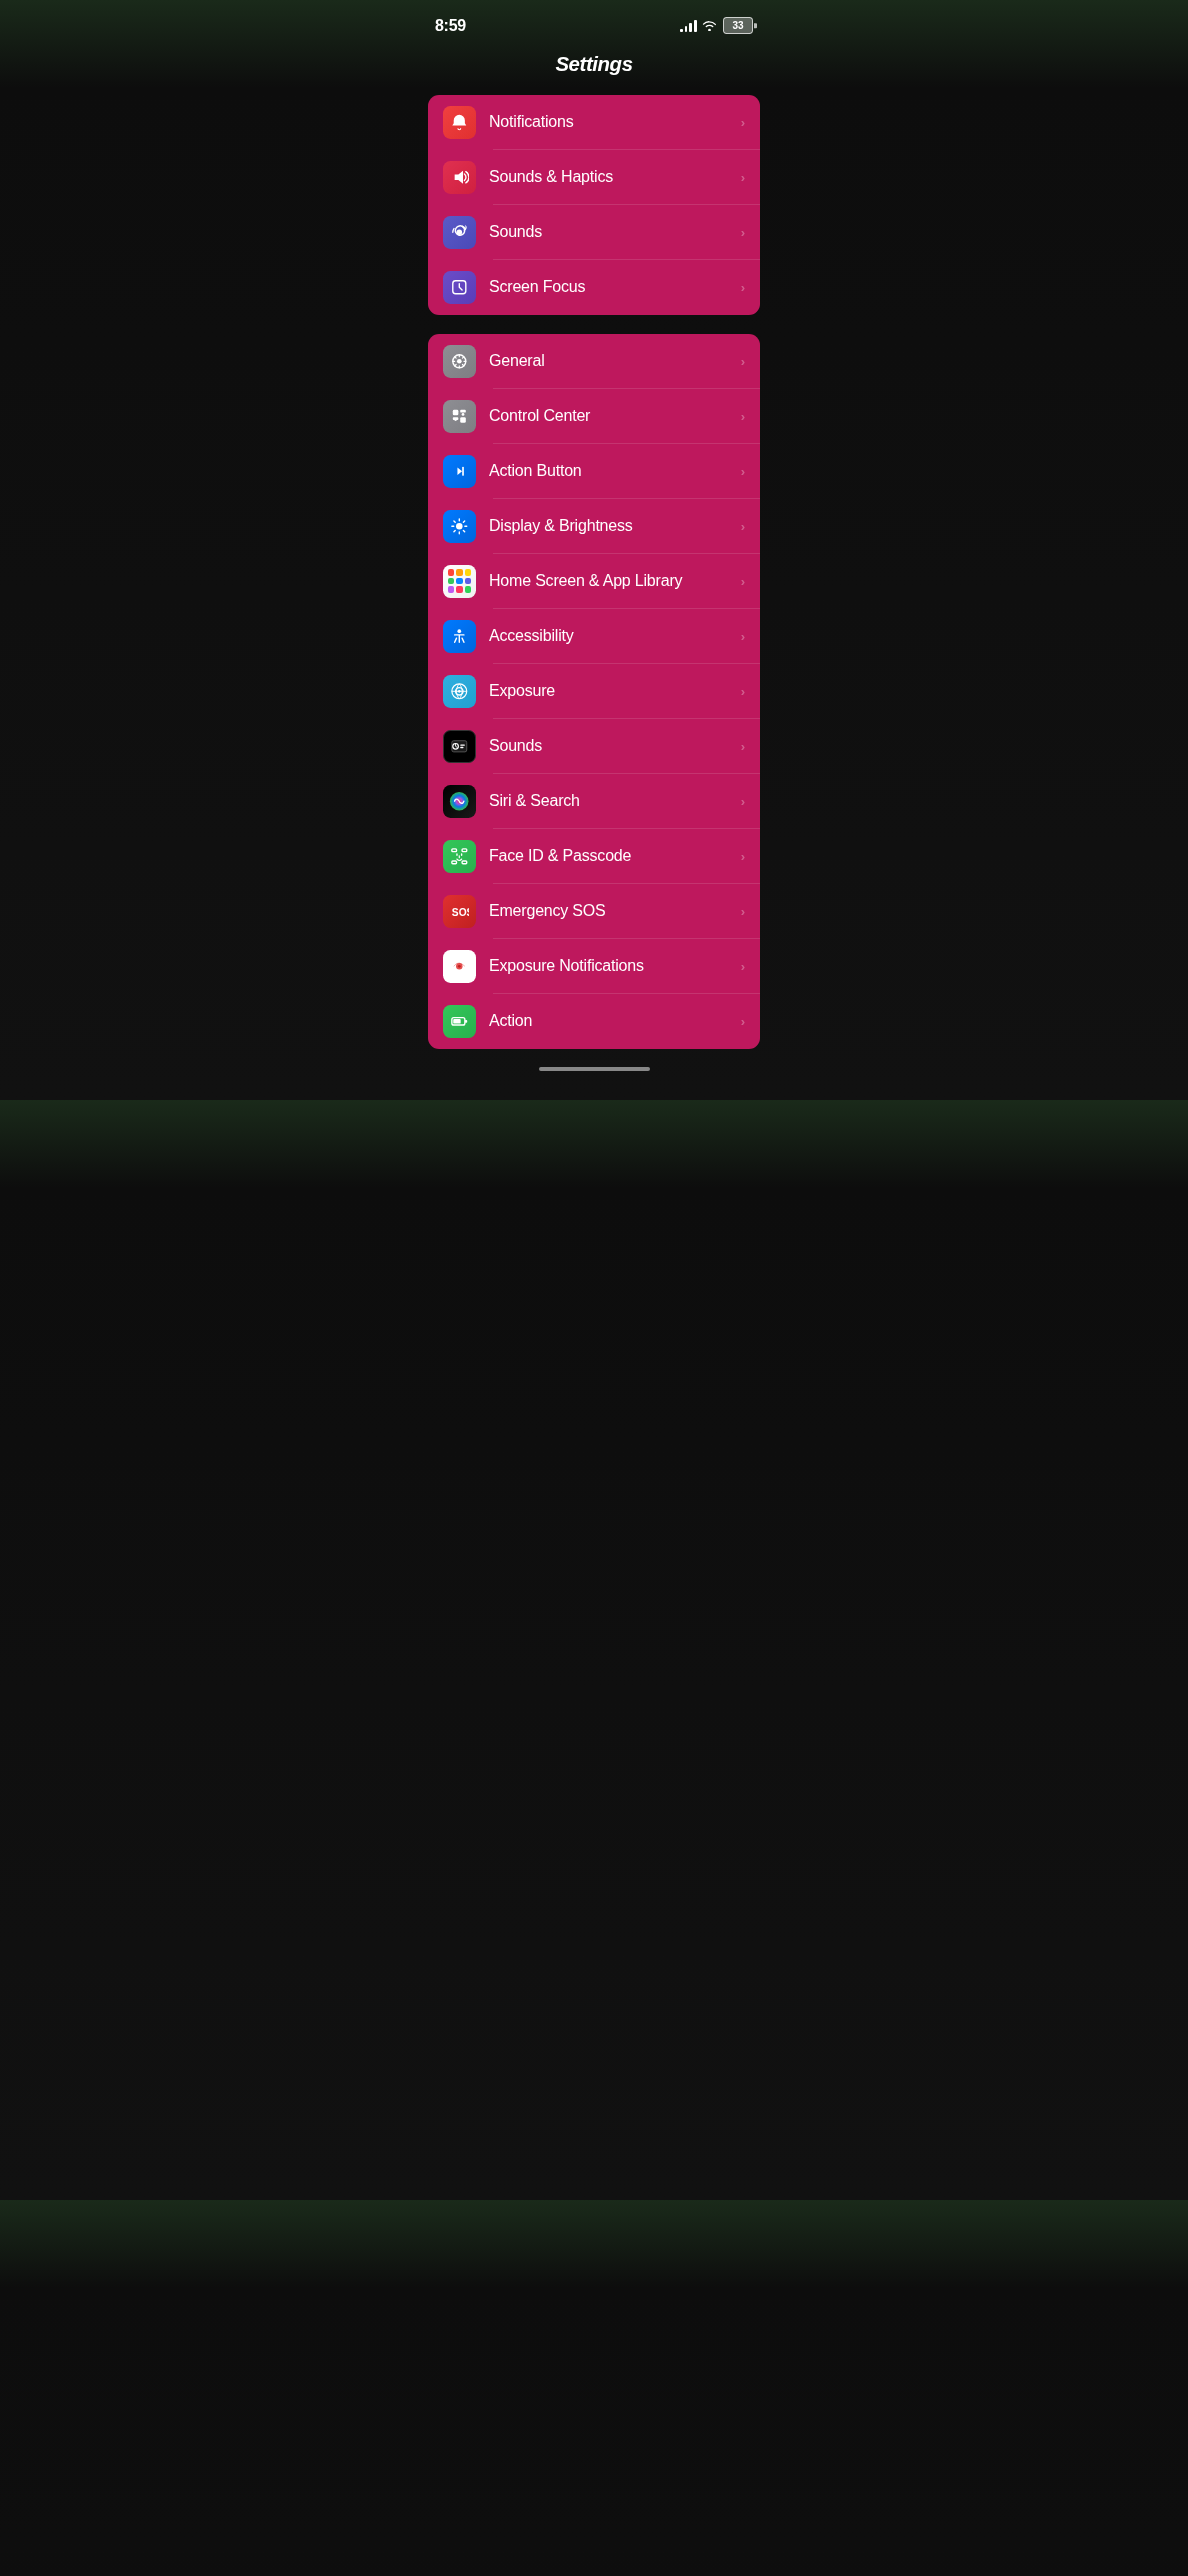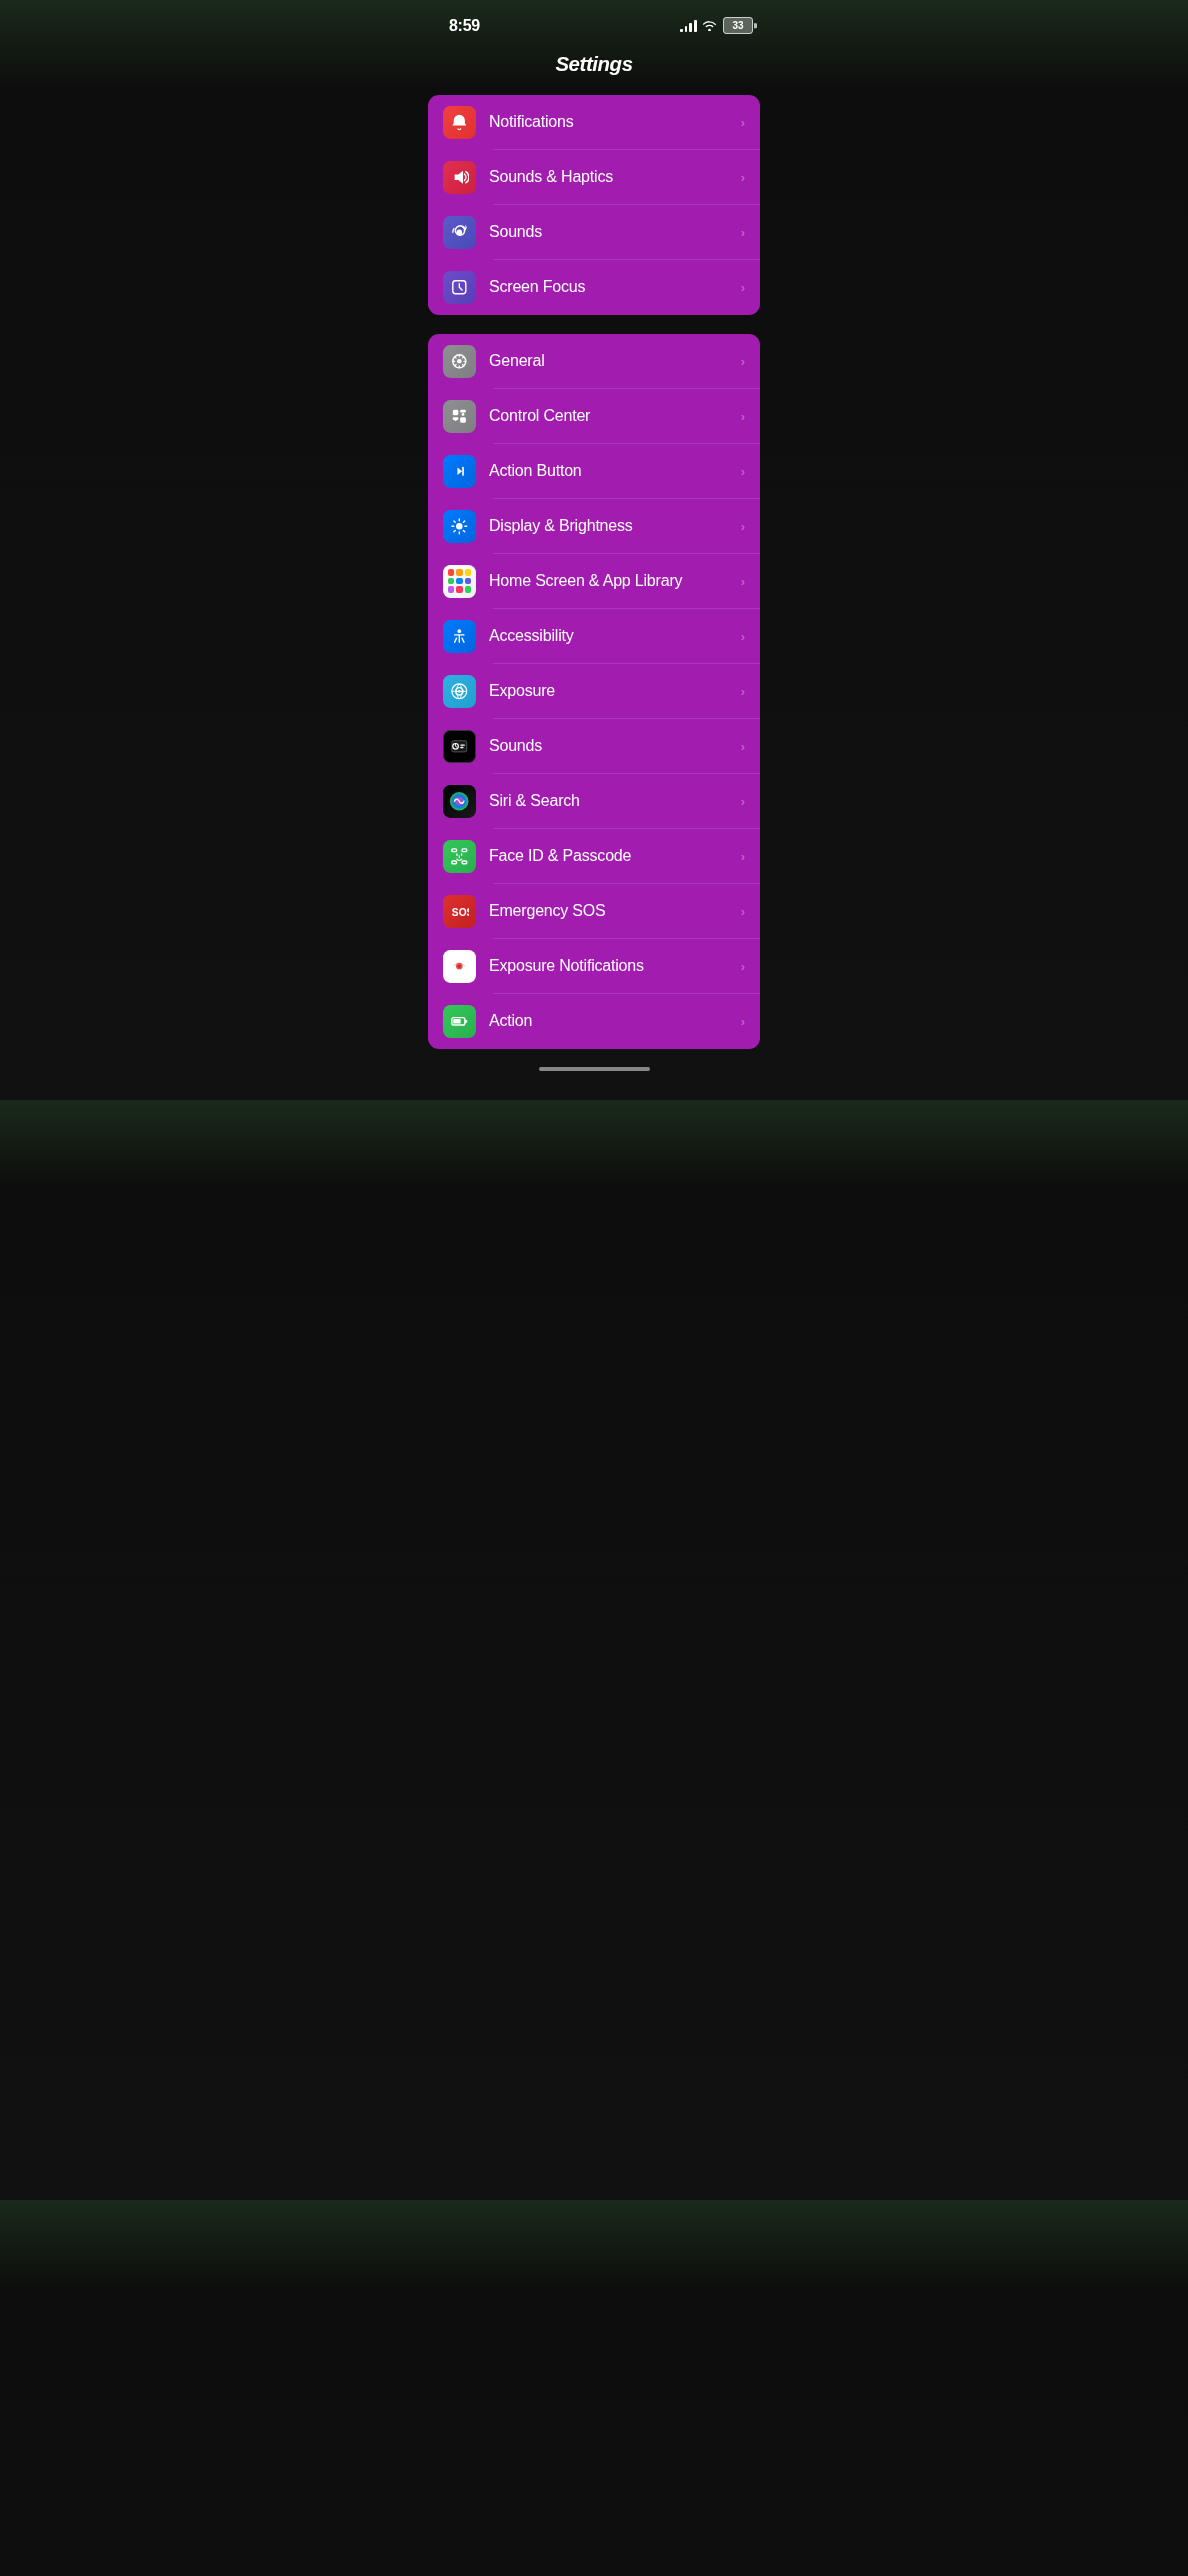--- a/index.html
+++ b/index.html
@@ -25,21 +25,20 @@
       align-items: center;
       padding: 13px 22px 7.4px;
       height: 46px;
     }
 
     .status-time {
       font-size: 16px;
       font-weight: 600;
       color: #fff;
       letter-spacing: -0.3px;
-      margin-left: 14px;
     }
 
     .status-icons {
       display: flex;
       align-items: center;
       gap: 5.6px;
     }
 
     .signal-bars {
       display: flex;
@@ -85,21 +84,21 @@
       text-align: center;
       font-size: 20.4px;
       font-weight: 700;
       color: #fff;
       padding: 7.4px 0 18.6px;
       letter-spacing: -0.4px;
       font-style: italic;
     }
 
     .settings-section {
-      background: #a21caf;
+      background: #be185d;
       border-radius: 11px;
       margin: 0 15px 18.6px;
       overflow: hidden;
     }
 
     .settings-item {
       display: flex;
       align-items: center;
       padding: 11px 15px;
       position: relative;

